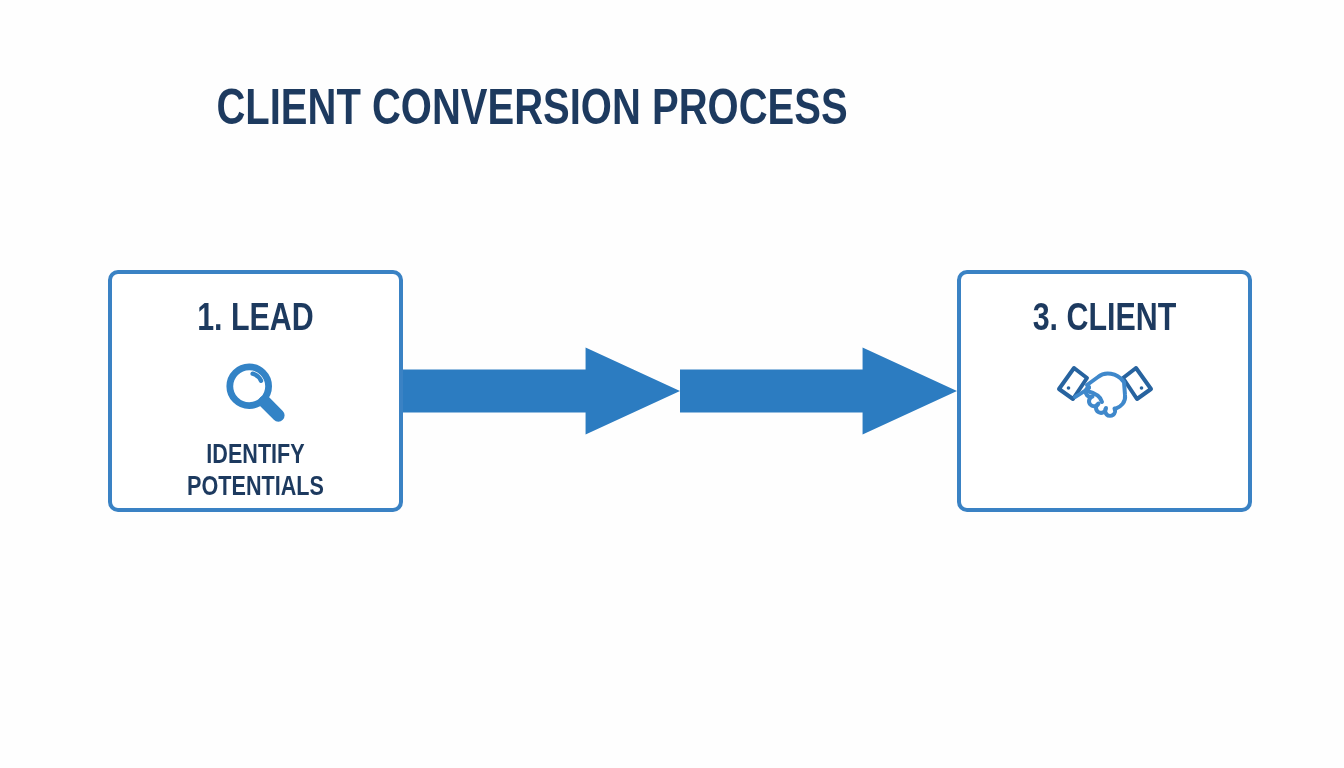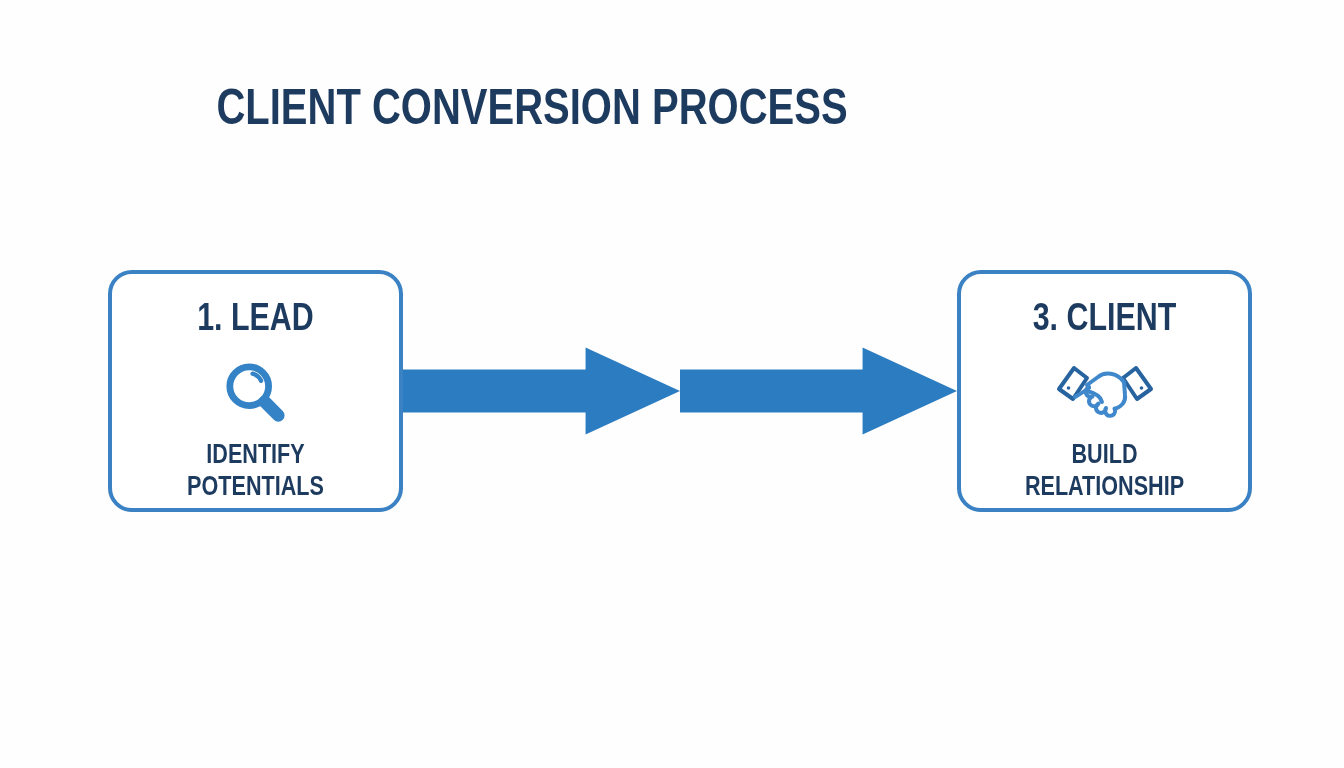--- a/index.html
+++ b/index.html
@@ -45,21 +45,21 @@
     height: 242px;
     display: flex;
     align-items: stretch;
   }
 
   .step-card {
     width: 295px;
     height: 242px;
     background: #ffffff;
     border: 4px solid #3a82c4;
-    border-radius: 24px;
+    border-radius: 10px;
     display: flex;
     flex-direction: column;
     align-items: center;
     padding-top: 22px;
     flex: 0 0 auto;
   }
 
   .step-label {
     width: 100%;
     font-size: 38px;
@@ -152,20 +152,16 @@
 
           <path d="M20 36 C25 33 30 30 34 27" stroke="#3f88cb" stroke-width="4"></path>
 
           <path d="M32 30 C40 32 46 36 47 41" stroke="#3f88cb" stroke-width="4"></path>
 
           <path d="M34 26 a5 5 0 1 0 3.5 9.5 a5 5 0 1 0 6 7 a5 5 0 1 0 7.5 4.5 a5 5 0 1 0 8.5 0.5" stroke="#3f88cb" stroke-width="4"></path>
 
           <path d="M60 48 C66 46 71 41 70 34 L69 21" stroke="#3f88cb" stroke-width="4"></path>
         </svg>
       </div>
-      <div class="step-desc">
-        <div class="desc-line cond">BUILD</div>
-        <div class="desc-line cond">RELATIONSHIP</div>
-      </div>
     </div>
 
   </div>
 </div>
 
 </body></html>

